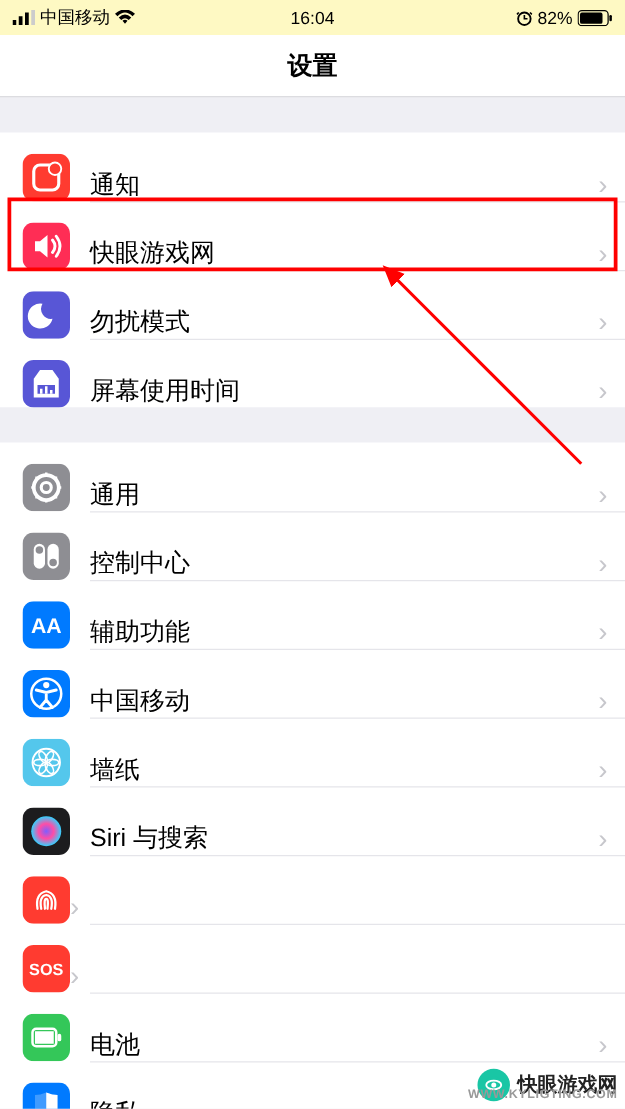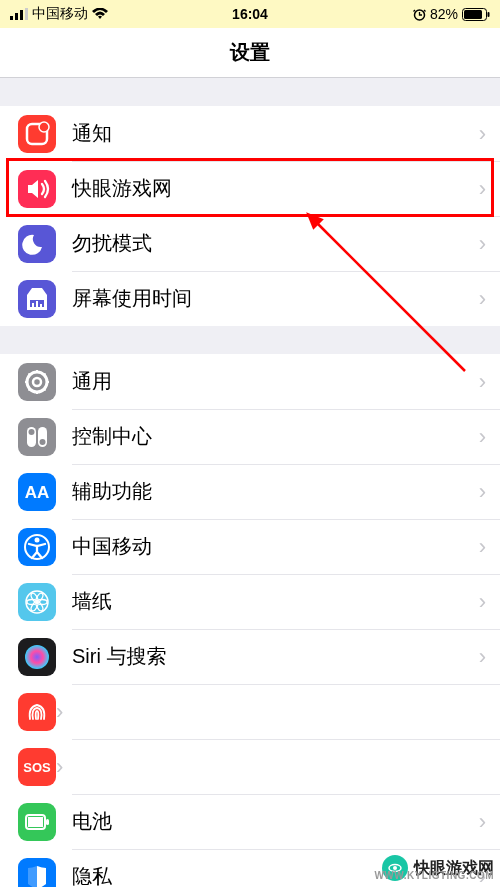--- a/index.html
+++ b/index.html
@@ -1,24 +1,24 @@
 <!DOCTYPE html>
 <html><head>
 <meta charset="utf-8">
 <style>
   * { box-sizing: border-box; margin: 0; padding: 0; }
   html, body { width: 500px; height: 887px; font-family: -apple-system, "Helvetica Neue", Arial, sans-serif; background: #efeff4; overflow: hidden; position: relative; }
   .statusbar { height: 28px; background: #fef9c3; display: flex; align-items: center; justify-content: space-between; padding: 0 10px; font-size: 14px; font-weight: 500; }
   .sb-left, .sb-right { display: flex; align-items: center; gap: 4px; }
-  .sb-center { position:absolute; left:50%; transform:translateX(-50%); font-weight:700; }
+  .sb-center { position:absolute; left:50%; transform:translateX(-50%); font-weight:400; }
   .navbar { height: 50px; background: #fff; display: flex; align-items: center; justify-content: center; border-bottom: 1px solid #d1d1d6; }
   .navbar-title { font-size: 20px; font-weight: 600; text-align: center; }
   .group-gap { height: 28px; background: #efeff4; }
   .group { background: #fff; }
-  .row { display: flex; align-items: center; height: 55px; padding-left: 18px; position: relative; }
+  .row { display: flex; align-items: flex-end; height: 55px; padding-left: 18px; position: relative; }
   .row + .row::before { content:""; position:absolute; left:72px; right:0; top:0; height:1px; background:#e5e5ea; }
   .icon { width: 38px; height: 38px; border-radius: 9px; display:flex; align-items:center; justify-content:center; flex-shrink:0; }
   .label { flex: 1; font-size: 20px; padding-left: 16px; color:#000; }
   .chevron { color:#c7c7cc; font-size:22px; padding-right:14px; font-weight:300; }
   .highlight-box { position:absolute; border:3px solid #ff0000; pointer-events:none; }
   .arrow { position:absolute; pointer-events:none; }
   .watermark { position:absolute; right:6px; bottom:6px; display:flex; align-items:center; gap:6px; font-size:16px; font-weight:600; color:#222; }
   .watermark .eye { width:26px; height:26px; border-radius:50%; background:#19c6a5; display:flex; align-items:center; justify-content:center; }
   .watermark .url { position:absolute; right:0; bottom:-2px; font-size:10px; color:#999; letter-spacing:0.5px; }
   svg { display:block; }

